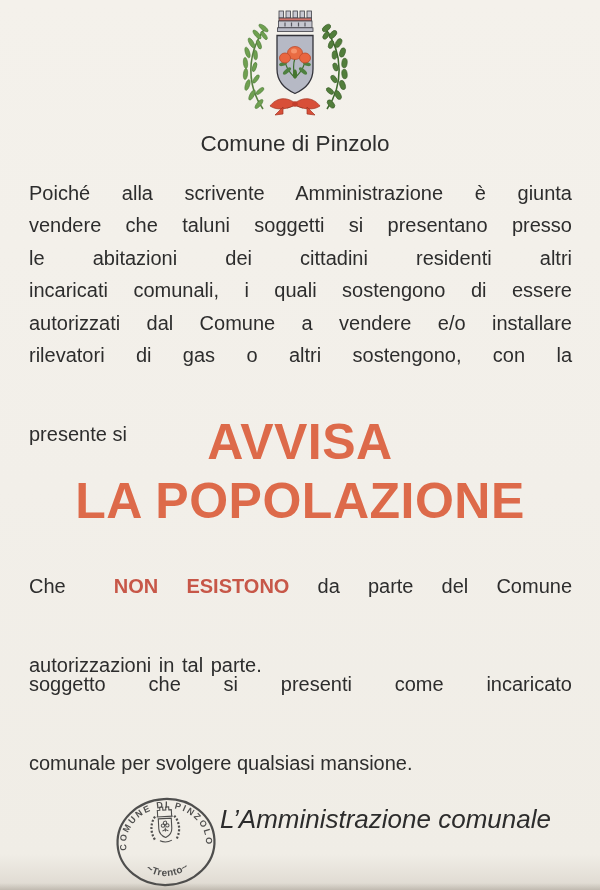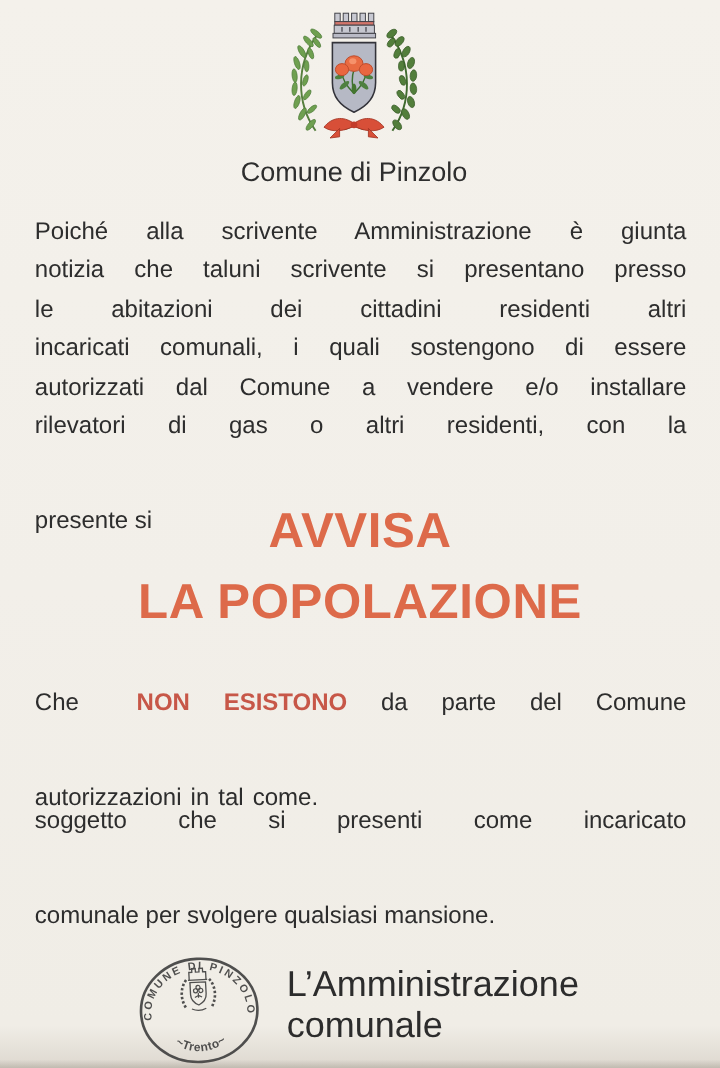--- a/index.html
+++ b/index.html
@@ -23,28 +23,28 @@
     font-size:20px; line-height:32.4px; color:var(--ink,#2d2d2d);
   }
   .jline{ text-align:justify; text-align-last:justify; white-space:normal; }
   .jline.last{ text-align-last:left;margin-top:47px; }
   .intro{ top:177px; }
   .statement{ top:570px; }
   .statement .jline{ word-spacing:2px; }
   .advice{ top:668px; }
   .headline{
     position:absolute; top:413px; left:2px; width:596px; text-align:center;
-    font-size:41px; line-height:59px; font-weight:bold; letter-spacing:0.5px;
+    font-size:50px; line-height:59px; font-weight:bold; letter-spacing:0.5px;
     color:var(--accent,#dd6a4a);
   }
   .accent{ color:var(--accent-red,#c75748); font-weight:bold;margin-left:20px; }
   .stamp{ position:absolute; left:114px; top:796px; width:104px; height:92px; transform:rotate(-3deg); }
   .signature{
-    position:absolute; left:239px; top:804px;
-    font-size:30px; color:#2c2c2c;
+    position:absolute; left:220px; top:804px;
+    font-size:26px; color:#2c2c2c;font-style:italic;
   }
   .scan-edge{
     position:absolute; left:0; bottom:0; width:600px; height:7px;
     background:linear-gradient(180deg, rgba(120,112,98,0) 0%, rgba(120,112,98,.28) 100%);
   }
   svg text{ font-family:"Liberation Sans", sans-serif; }
 </style>
 </head>
 <body>
 
@@ -134,36 +134,36 @@
         <path d="M74,99 L82,107 L74,106 Z" fill="#d84f38" stroke="#a23322" stroke-width="0.7"></path>
         <circle cx="62" cy="96" r="2.8" fill="#c33d2b"></circle>
       </g>
     </svg>
   </div>
 
   <div class="muni">Comune di Pinzolo</div>
 
   <div class="bodytext intro">
       <div class="jline">Poiché alla scrivente Amministrazione è giunta</div>
-      <div class="jline">notizia che taluni scrivente si presentano presso</div>
+      <div class="jline">vendere che taluni soggetti si presentano presso</div>
       <div class="jline">le abitazioni dei cittadini residenti altri</div>
       <div class="jline">incaricati comunali, i quali sostengono di essere</div>
       <div class="jline">autorizzati dal Comune a vendere e/o installare</div>
-      <div class="jline">rilevatori di gas o altri residenti, con la</div>
+      <div class="jline">rilevatori di gas o altri sostengono, con la</div>
       <div class="jline last">presente si</div>
     </div>
 
   <div class="headline">
     <div>AVVISA</div>
     <div>LA POPOLAZIONE</div>
   </div>
 
   <div class="bodytext statement">
     <div class="jline"><span>Che </span><span class="accent">NON ESISTONO</span><span> da parte del Comune</span></div>
-    <div class="jline last">autorizzazioni in tal come.</div>
+    <div class="jline last">autorizzazioni in tal parte.</div>
   </div>
 
   <div class="bodytext advice">
       <div class="jline">soggetto che si presenti come incaricato</div>
       <div class="jline last">comunale per svolgere qualsiasi mansione.</div>
     </div>
 
   <div class="stamp">
     <svg viewBox="0 0 104 92" width="104" height="92">
       <defs>

